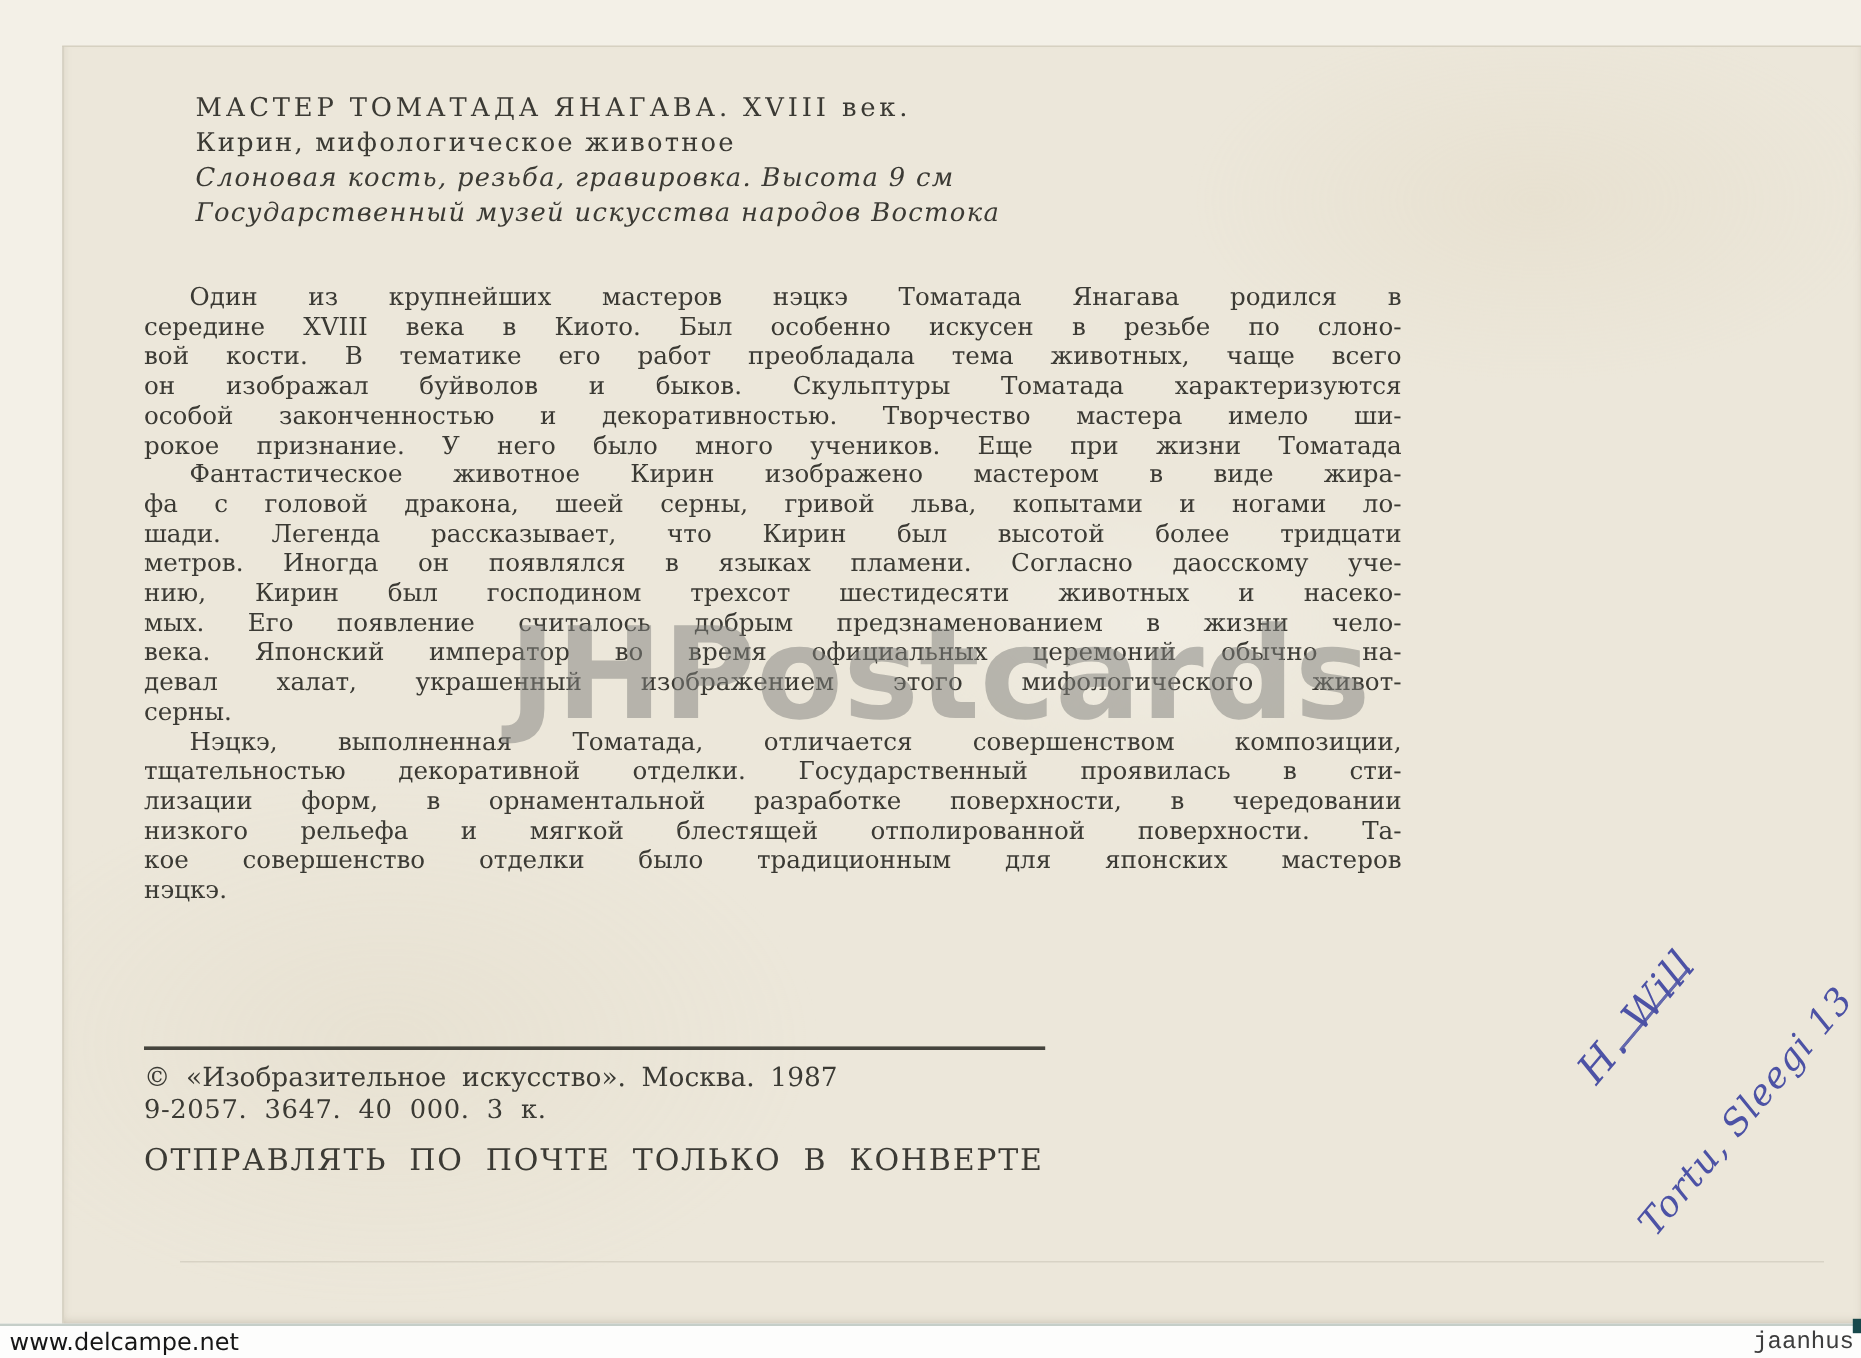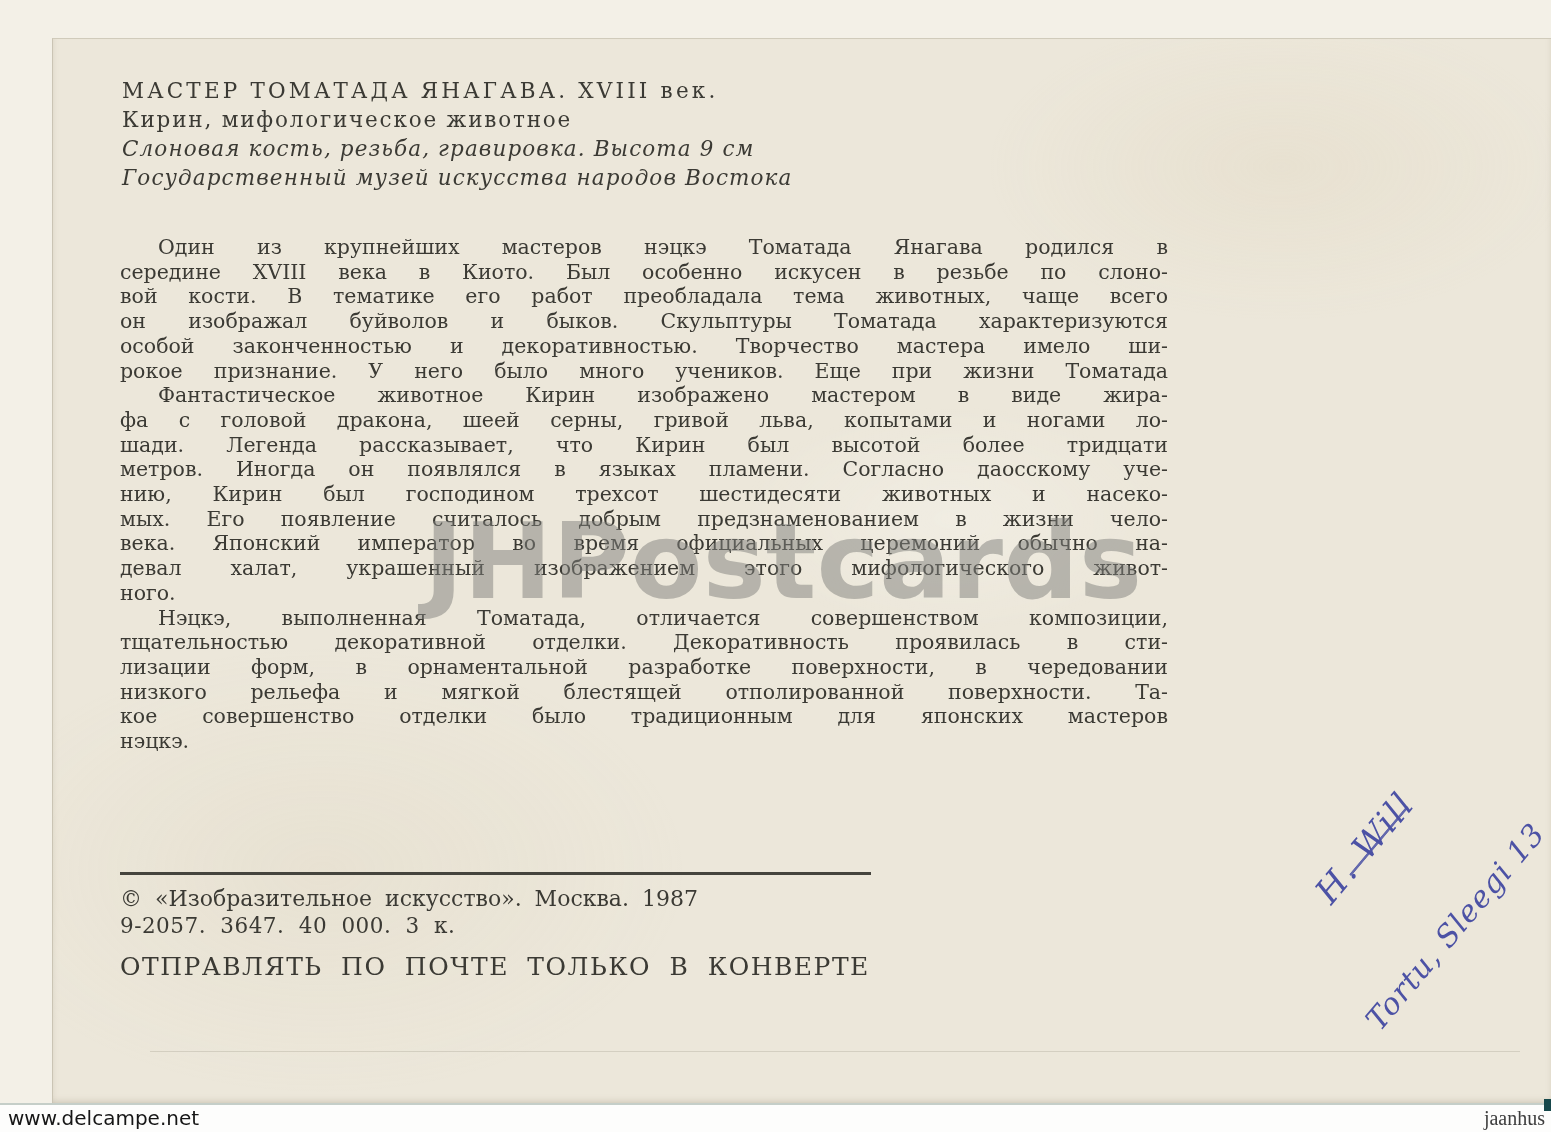--- a/index.html
+++ b/index.html
@@ -20,21 +20,21 @@
       #ece7da;
     border-left:1px solid rgba(175,168,150,0.55);
     border-top:1px solid rgba(175,168,150,0.45);
     box-shadow: inset 0 -5px 9px -4px rgba(140,130,108,0.55);
   }
 
   .content{position:absolute;inset:0;color:#3b3a34;}
 
   
   .header{position:absolute;left:122px;top:76px;}
-  .h-line{display:block;line-height:29px;white-space:nowrap;}
+  .h-line{display:block;line-height:29px;white-space:nowrap;margin-left:41px;}
   .h-title{font-size:21.5px;letter-spacing:3.2px;}
   .h-sub{font-size:21.5px;letter-spacing:1.8px;}
   .h-italic{font-style:italic;font-size:21.5px;letter-spacing:1.1px;}
 
   
   .body-text{position:absolute;left:120px;top:219px;width:1048px;font-size:20.5px;margin-top:16px;}
   .para{margin:0;padding:0;}
   .t-line{
     display:block;line-height:24.7px;
     text-align:justify;text-align-last:justify;
@@ -78,21 +78,21 @@
   .bottom-strip{
     position:absolute;left:0;right:0;bottom:0;height:27px;
     background:#fdfdfc;border-top:2px solid #c5cec8;
   }
   .delcampe{
     position:absolute;left:8px;bottom:2px;
     font-family:"DejaVu Sans", sans-serif;font-size:20px;color:#161616;
   }
   .jaanhus{
     position:absolute;right:6px;bottom:2px;
-    font-family:Liberation Serif, serif;font-size:20px;color:#3d3d3d;
+    font-family:Liberation Mono, monospace;font-size:20px;color:#3d3d3d;
   }
   .corner-mark{position:absolute;right:0;bottom:21px;width:7px;height:12px;background:#17484b;}
 </style>
 </head>
 <body>
 
 <div class="page">
 
   <div class="postcard"></div>
 
@@ -120,27 +120,27 @@
         <p class="para">
 
         <span class="t-line first">Фантастическое животное Кирин изображено мастером в виде жира-</span>
           <span class="t-line">фа с головой дракона, шеей серны, гривой льва, копытами и ногами ло-</span>
           <span class="t-line">шади. Легенда рассказывает, что Кирин был высотой более тридцати</span>
           <span class="t-line">метров. Иногда он появлялся в языках пламени. Согласно даосскому уче-</span>
           <span class="t-line">нию, Кирин был господином трехсот шестидесяти животных и насеко-</span>
           <span class="t-line">мых. Его появление считалось добрым предзнаменованием в жизни чело-</span>
           <span class="t-line">века. Японский император во время официальных церемоний обычно на-</span>
           <span class="t-line">девал халат, украшенный изображением этого мифологического живот-</span>
-          <span class="t-line last">ного.</span>
+          <span class="t-line last">серны.</span>
         </p>
 
         <p class="para">
 
         <span class="t-line first">Нэцкэ, выполненная Томатада, отличается совершенством композиции,</span>
-          <span class="t-line">тщательностью декоративной отделки. Декоративность проявилась в сти-</span>
+          <span class="t-line">тщательностью декоративной отделки. Государственный проявилась в сти-</span>
           <span class="t-line">лизации форм, в орнаментальной разработке поверхности, в чередовании</span>
           <span class="t-line">низкого рельефа и мягкой блестящей отполированной поверхности. Та-</span>
           <span class="t-line">кое совершенство отделки было традиционным для японских мастеров</span>
           <span class="t-line last">нэцкэ.</span>
         </p>
       </div>
 
     <div class="rule"></div>
     <div class="copyright">© «Изобразительное искусство». Москва. 1987</div>
     <div class="print-code">9-2057. 3647. 40 000. 3 к.</div>

